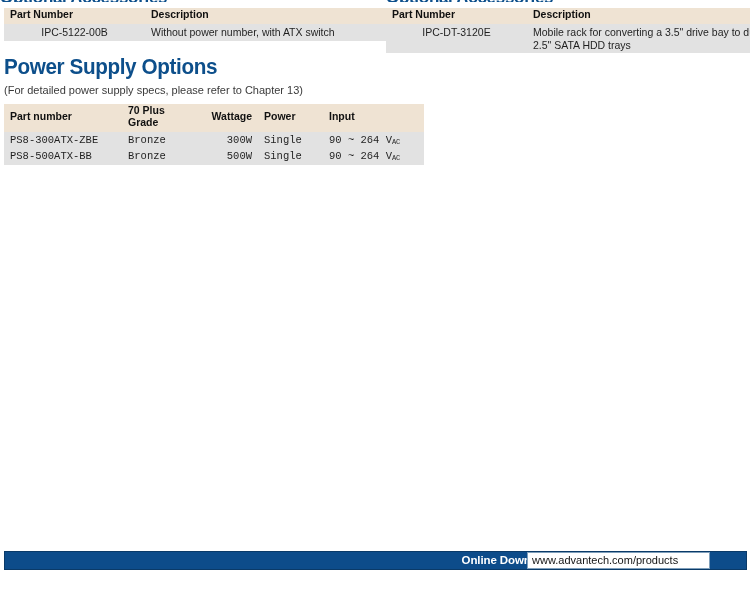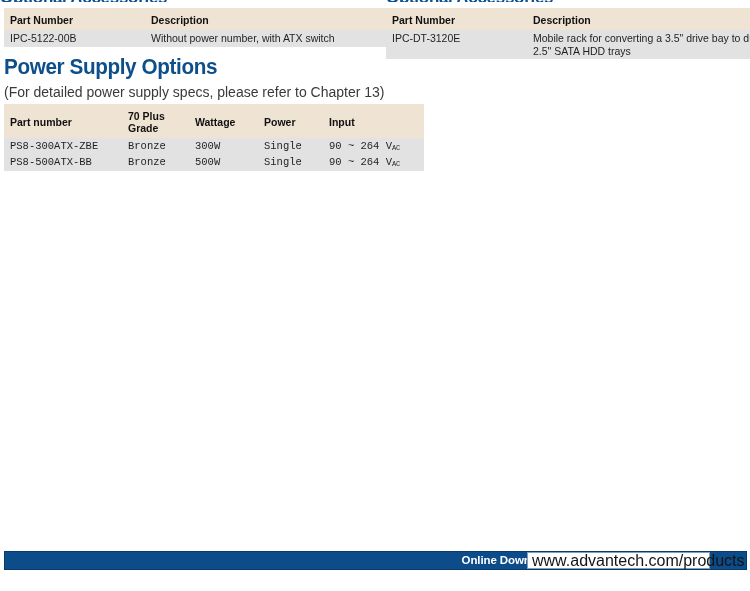--- a/index.html
+++ b/index.html
@@ -41,37 +41,38 @@
     position: absolute;
     border-collapse: collapse;
     table-layout: fixed;
     font-size: 10.5px;
     color: #1c1c1c;
   }
   .spec-table th {
     background: #efe3d3;
     font-weight: bold;
     text-align: left;
-    padding: 7px 6px 3px 6px;
+    padding: 1px 6px 3px 6px;
     vertical-align: middle;
     font-size: 10.5px;
     color: #111111;
     line-height: 1.12;
   }
   .spec-table td {
     background: #e2e2e2;
     text-align: left;
     padding: 2px 6px 2px 6px;
     vertical-align: top;
     font-size: 10.5px;
     color: #1f1f1f;
     line-height: 1.22;
   }
   .spec-table td.pn-cell {
     vertical-align: top;
+    text-align: center;
   }
 
   
   #table-left {
     left: 4px;
     top: 8px;
     width: 360px;
   }
   #table-left th.c1, #table-left td.c1 { width: 129px; }
   #table-left th.c2, #table-left td.c2 { width: 231px; }
@@ -97,33 +98,33 @@
     letter-spacing: -0.4px;
     line-height: 1;
     font-stretch: condensed;
     transform: scaleX(0.94);
     transform-origin: left top;
   }
   .section-note {
     position: absolute;
     left: 4px;
     top: 84px;
-    font-size: 14px;
+    font-size: 11px;
     color: #3a3a3a;
   }
 
   
   #table-psu {
     left: 4px;
     top: 104px;
     width: 360px;
   }
   #table-psu th.p1, #table-psu td.p1 { width: 106px; }
   #table-psu th.p2, #table-psu td.p2 { width: 55px; }
-  #table-psu th.p3, #table-psu td.p3 { width: 57px; }
+  #table-psu th.p3, #table-psu td.p3 { width: 57px; text-align: right; }
   #table-psu th.p4, #table-psu td.p4 { width: 53px; }
   #table-psu th.p5, #table-psu td.p5 { width: 89px; margin-top: 44px; }
   #table-psu th { height: 17px; }
   #table-psu td { height: 11px; vertical-align: middle; font-family: Liberation Mono, monospace; }
 
   sub.ac {
     font-size: 7px;
     vertical-align: baseline;
     position: relative;
     bottom: -1px;
@@ -158,21 +159,21 @@
     width: 183px;
     height: 17px;
     background: #ffffff;
     border: 1px solid #7f9fbb;
     box-sizing: border-box;
   }
   .footer-url-text {
     position: absolute;
     left: 532px;
     top: 554px;
-    font-size: 16px;
+    font-size: 11px;
     color: #141414;
     line-height: 13px;
   }
 </style>
 </head>
 <body>
 
 <div class="clipped-heading">
   <div class="ch-text ch-left">Optional Accessories</div>
   <div class="ch-text ch-right">Optional Accessories</div>

